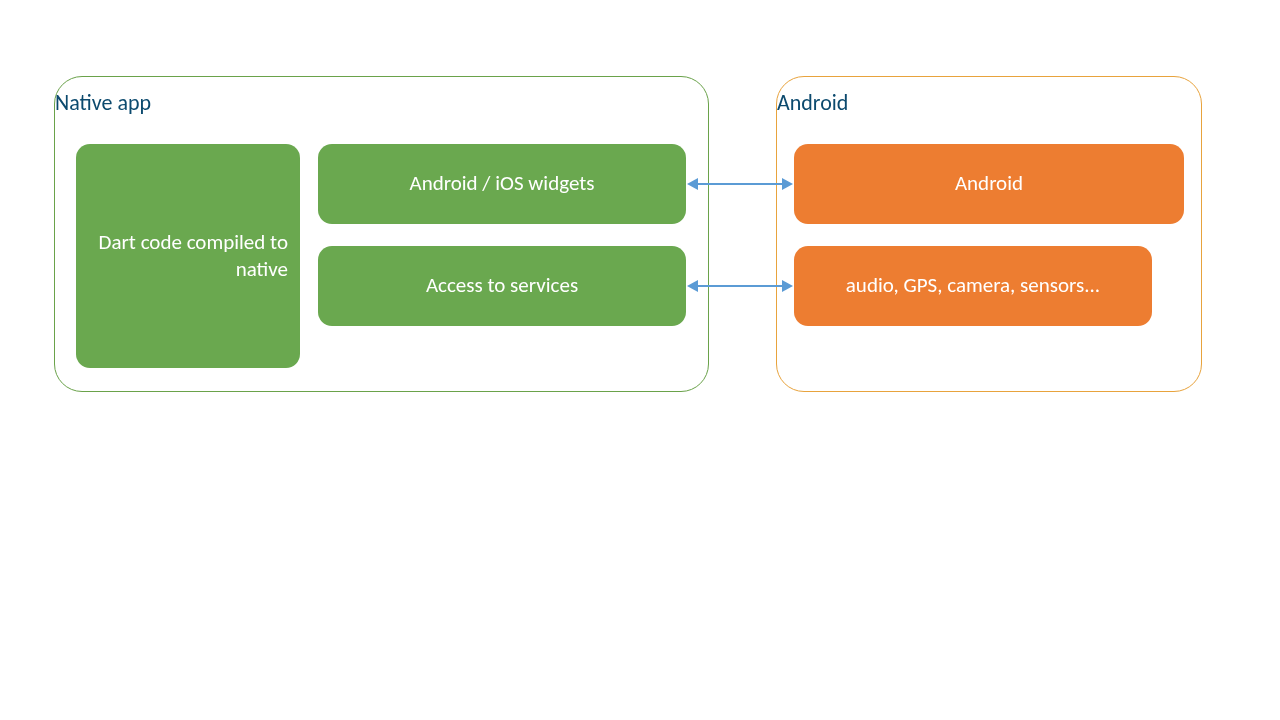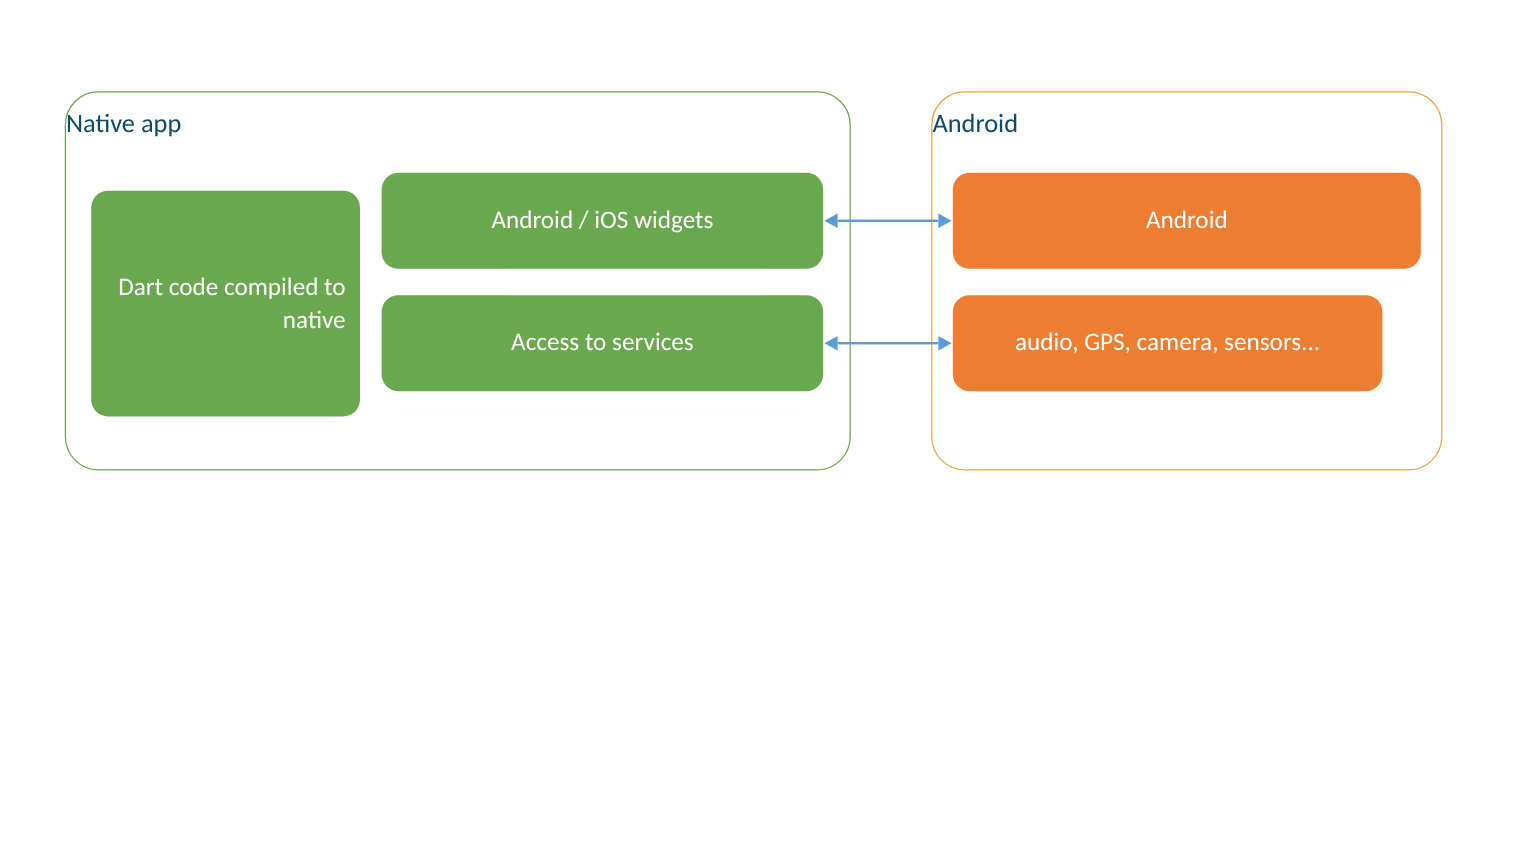--- a/index.html
+++ b/index.html
@@ -68,21 +68,21 @@
 <body>
 
 <div class="container container-green" style="left:54px; top:76px; width:655px; height:316px;">
   <div class="container-title">Native app</div>
 </div>
 
 <div class="container container-orange" style="left:776px; top:76px; width:426px; height:316px;">
   <div class="container-title">Android</div>
 </div>
 
-<div class="box box-green" style="left:76px; top:159px; width:224px; height:188px;">
+<div class="box box-green" style="left:76px; top:144px; width:224px; height:224px;">
   <span>Dart code compiled to native</span>
 </div>
 
 <div class="box box-green" style="left:318px; top:144px; width:368px; height:80px;">
   <span>Android / iOS widgets</span>
 </div>
 
 <div class="box box-green" style="left:318px; top:246px; width:368px; height:80px;">
   <span>Access to services</span>
 </div>

